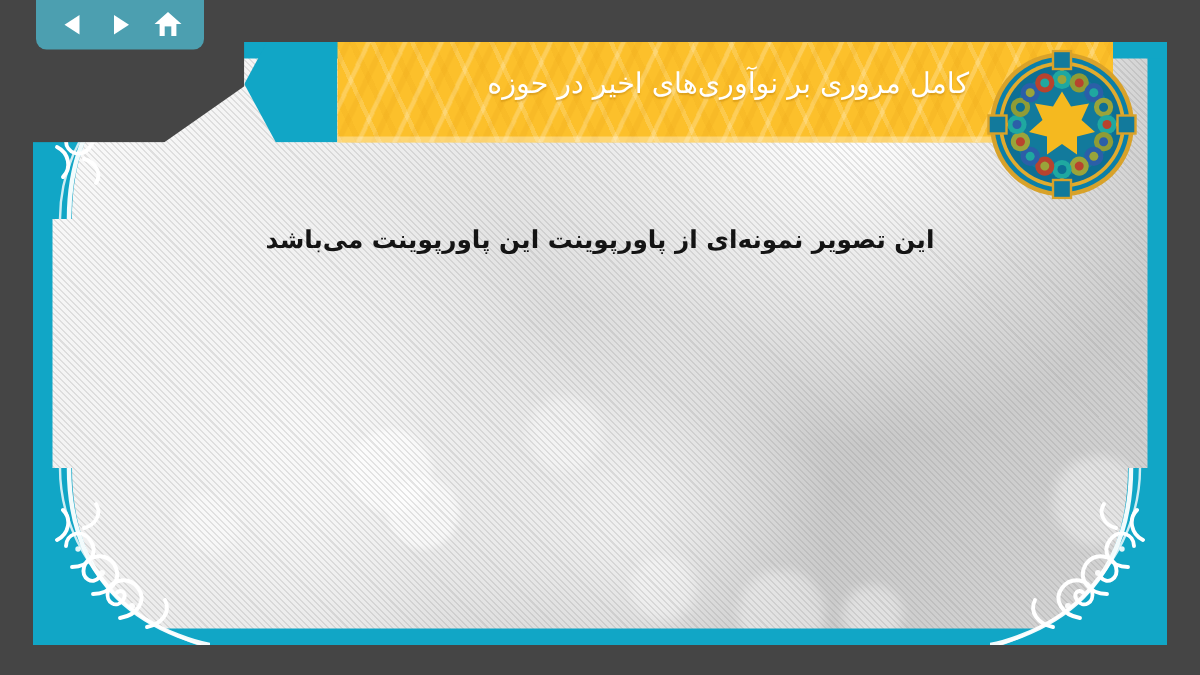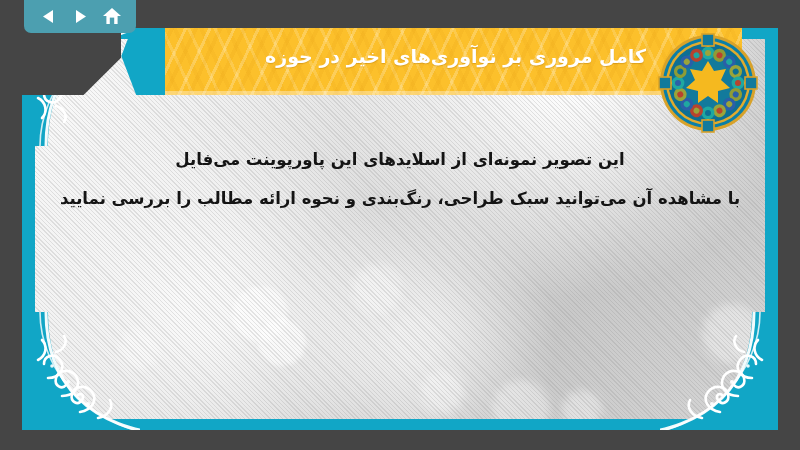--- a/index.html
+++ b/index.html
@@ -142,21 +142,21 @@
     position: absolute;
     left: 0; right: 0; bottom: 0;
     height: 4px;
     background: rgba(255,255,255,0.35);
   }
 
   .title-line {
     color: #ffffff;
     font-size: 19px;
     line-height: 25px;
-    font-weight: bold;
+    font-weight: normal;
     white-space: nowrap;
     text-shadow: 0 1px 1px rgba(170,110,0,0.35);
     direction: rtl;
     width: 100%;
     text-align: center;
     padding-left: 100px;
   }
 
   
   #banner-tail {
@@ -400,18 +400,17 @@
       </g>
       <g>
         <rect x="44" y="1" width="12" height="12" fill="#127a9c" stroke="#d8a22a" stroke-width="1.6"></rect>
         <rect x="44" y="87" width="12" height="12" fill="#127a9c" stroke="#d8a22a" stroke-width="1.6"></rect>
         <rect x="1" y="44" width="12" height="12" fill="#127a9c" stroke="#d8a22a" stroke-width="1.6"></rect>
         <rect x="87" y="44" width="12" height="12" fill="#127a9c" stroke="#d8a22a" stroke-width="1.6"></rect>
       </g>
     </svg>
 
     <div id="body-text">
-      <div class="body-line">این تصویر نمونه‌ای از اسلایدهای این پاورپوینت می‌فایل</div>
-      <div class="body-line">با مشاهده آن می‌توانید سبک طراحی، رنگ‌بندی و نحوه ارائه مطالب را بررسی نمایید</div>
+      <div class="body-line">این تصویر نمونه‌ای از پاورپوینت این پاورپوینت می‌باشد</div>
     </div>
 
   </div>
 </div>
 
 </body></html>

